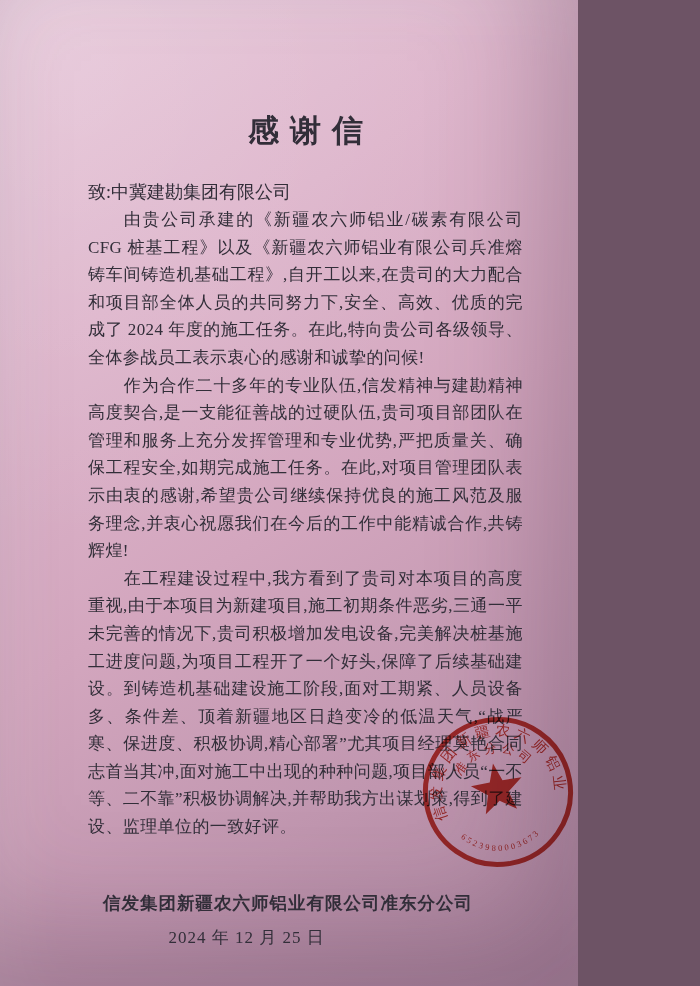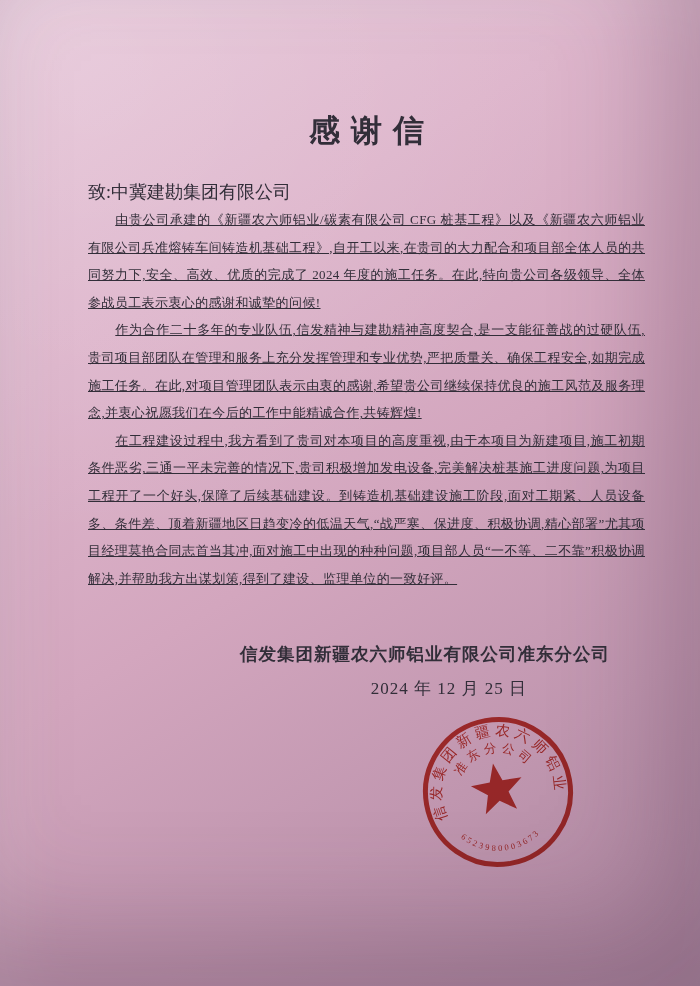--- a/index.html
+++ b/index.html
@@ -1,18 +1,18 @@
 <!DOCTYPE html>
 <html><head>
 <meta charset="utf-8">
 <style>
   html,body{margin:0;padding:0;background:#6d5365;}
   .page{
     position:relative;
-    width:700px;height:986px;
+    width:578px;height:986px;
     overflow:hidden;
     font-family:"Liberation Serif","DejaVu Serif",serif;
     color:#322e39;
     background:
       radial-gradient(130% 90% at 12% 6%, rgba(255,255,255,0.12), rgba(255,255,255,0) 55%),
       linear-gradient(148deg,#e7c8da 0%,#deb6cc 28%,#d3a6be 52%,#c096af 76%,#aa849d 100%);
     box-shadow: inset -40px -60px 110px rgba(80,50,75,0.28), inset 20px 20px 60px rgba(255,255,255,0.10);
   }
   .title{
     margin:0;padding-top:110px;
@@ -20,36 +20,35 @@
     transform:translateX(22px);
     font-size:31px;font-weight:700;letter-spacing:11px;
   }
   .content{padding:0 55px 0 88px;}
   .recipient{
     margin-top:26px;
     font-size:18px;line-height:28px;
   }
   .body-text p{
     margin:0;
-    font-size:13px;line-height:27.6px;
+    font-size:17px;line-height:27.6px;
     text-align:justify;
     text-indent:2.1em;
     letter-spacing:0.4px;
-    text-decoration:underline;
   }
   .signature{
     margin-top:50px;
     padding-right:35px;
-    text-align:right;
+    text-align:center;
     font-size:17.5px;font-weight:600;letter-spacing:1px;
   }
   .date{
     margin-top:11px;
     padding-right:118px;
-    text-align:right;
+    text-align:center;
     font-size:17px;letter-spacing:1px;
   }
   .seal{
     position:absolute;
     left:420px;top:714px;
     width:156px;height:156px;
     transform:rotate(-10deg);
     opacity:0.88;
     mix-blend-mode:multiply;
     pointer-events:none;

